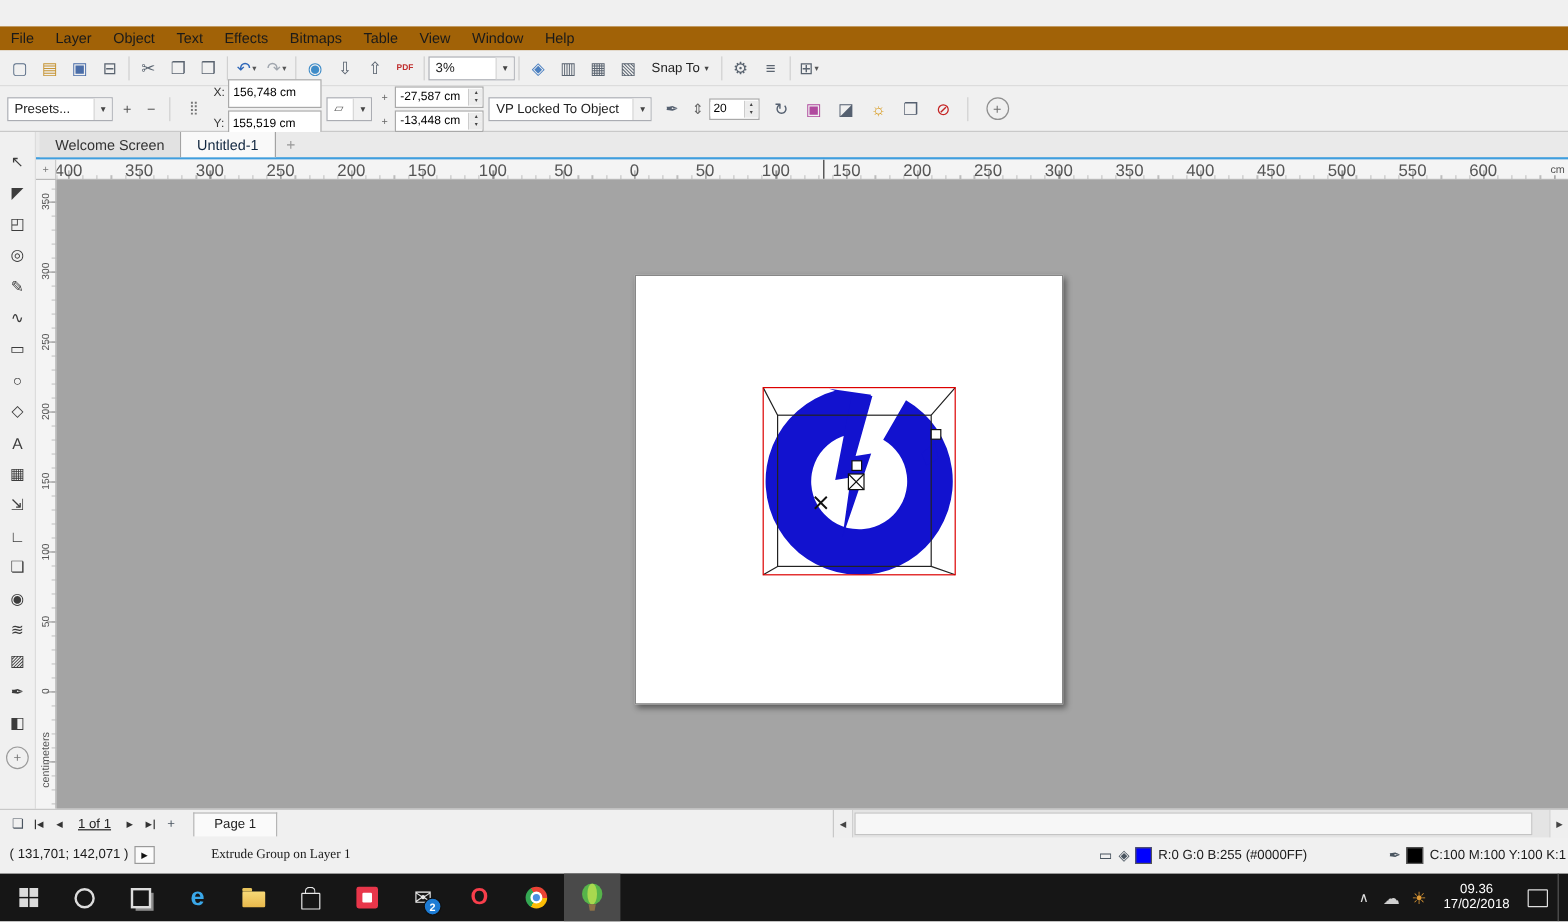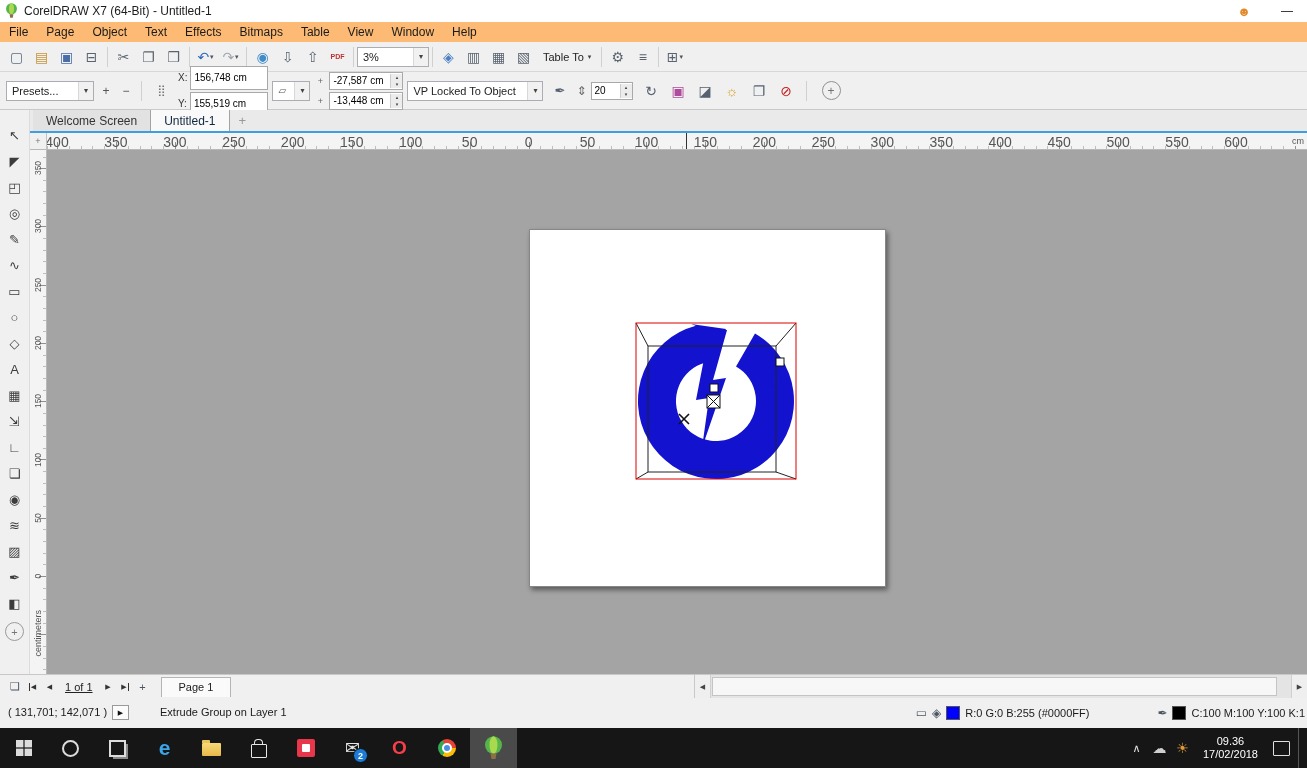--- a/index.html
+++ b/index.html
@@ -7,21 +7,21 @@
   .app{position:relative;width:1307px;height:768px;background:#f0f0f0;overflow:hidden;}
 
   
   .titlebar{position:absolute;left:0;top:0;width:100%;height:22px;background:#fff;display:flex;align-items:center;padding-left:5px;box-sizing:border-box;}
   .appicon{margin-right:6px;}
   .title{font-size:12px;color:#1c1c1c;}
   .tb-acct{margin-left:auto;color:#e2882a;font-size:13px;padding:0 16px;}
   .tb-min{color:#222;font-size:12px;padding:0 14px;}
 
   
-  .menubar{position:absolute;top:22px;left:0;width:100%;height:20px;background:#fdba74;display:flex;align-items:center;font-size:12px;color:#1a1a1a;}
+  .menubar{position:absolute;top:22px;left:0;width:100%;height:20px;background:#a16207;display:flex;align-items:center;font-size:12px;color:#1a1a1a;}
   .menu-item{padding:0 9px;height:100%;display:flex;align-items:center;cursor:default;}
 
   
   .stdbar{position:absolute;top:42px;left:0;width:100%;height:30px;background:#f0f0f0;border-bottom:1px solid #d8d8d8;display:flex;align-items:center;padding-left:4px;box-sizing:border-box;}
   .tbtn{height:23px;min-width:25px;display:flex;align-items:center;justify-content:center;font-size:14px;border-radius:2px;}
   .tbtn .g{line-height:1;}
   .tbtn .dd{font-size:7px;color:#555;margin-left:1px;}
   .dd2{font-size:7px;color:#444;margin-left:4px;}
   .tsep{width:1px;height:20px;background:#d0d0d0;margin:0 3px;flex:0 0 1px;}
   .select{height:20px;background:#fff;border:1px solid #abadb3;display:flex;align-items:center;font-size:11px;color:#222;padding-left:5px;box-sizing:border-box;}
@@ -83,21 +83,21 @@
   .hscroll{margin-left:auto;display:flex;align-items:center;width:612px;height:100%;background:#e9e9e9;border-left:1px solid #c8c8c8;}
   .hs-btn{width:15px;height:100%;display:flex;align-items:center;justify-content:center;font-size:7px;color:#444;background:#efefef;border-right:1px solid #d0d0d0;}
   .hs-btn.right{border-left:1px solid #d0d0d0;border-right:none;}
   .hs-track{flex:1;height:100%;position:relative;background:#e4e4e4;}
   .hs-thumb{position:absolute;left:1px;top:2px;bottom:2px;width:97%;background:#f7f7f7;border:1px solid #c4c4c4;}
 
   
   .statusbar{position:absolute;left:0;bottom:40px;height:30px;width:100%;background:#f0f0f0;font-size:11px;color:#1a1a1a;}
   .st-coords{position:absolute;left:8px;top:8px;}
   .st-flyout{position:absolute;left:112px;top:7px;width:17px;height:15px;background:#fbfbfb;border:1px solid #9a9a9a;display:flex;align-items:center;justify-content:center;font-size:7px;color:#111;box-sizing:border-box;}
-  .st-objinfo{position:absolute;left:160px;top:8px;}
+  .st-objinfo{position:absolute;left:176px;top:8px;font-family:Liberation Serif, serif;}
   .st-right{position:absolute;right:2px;top:0;height:100%;display:flex;align-items:center;gap:5px;white-space:nowrap;}
   .st-ic{font-size:12px;color:#4a5560;}
   .swatch{width:12px;height:12px;border:1px solid #555;flex:0 0 12px;}
   .st-gap{width:58px;}
 
   
   .taskbar{position:absolute;left:0;bottom:0;width:100%;height:40px;background:#161616;display:flex;align-items:stretch;}
   .tb-apps{display:flex;}
   .tbi{width:47px;display:flex;align-items:center;justify-content:center;position:relative;}
   .tbi.active{background:#4a4a4a;}
@@ -116,34 +116,24 @@
   .tray-i{width:23px;text-align:center;}
   .clock{color:#fff;font-size:11px;text-align:center;line-height:13px;padding:0 7px;}
   .ic-action{width:15px;height:13px;border:1.5px solid #e0e0e0;border-radius:1px;margin:0 6px;}
   .show-desktop{width:5px;border-left:1px solid #555;height:100%;}
 </style>
 </head>
 <body>
 
 <div class="app">
 
-  <div class="titlebar">
-    <svg class="appicon" width="13" height="16" viewBox="0 0 19 25">
-      <ellipse cx="9.5" cy="9" rx="8.5" ry="8.8" fill="#56b44a"></ellipse>
-      <ellipse cx="9.5" cy="9" rx="4" ry="8.8" fill="#a8d94f"></ellipse>
-      <path d="M6.5,17.5 L12.5,17.5 L11.5,23 L7.5,23 Z" fill="#8d7146"></path>
-    </svg>
-    <span class="title">CorelDRAW X7 (64-Bit) - Untitled-1</span>
-    <span class="tb-acct">☻</span>
-    <span class="tb-min">—</span>
-  </div>
 
   <div class="menubar" id="menubar">
       <div class="menu-item">File</div>
-      <div class="menu-item">Page</div>
+      <div class="menu-item">Layer</div>
       <div class="menu-item">Object</div>
       <div class="menu-item">Text</div>
       <div class="menu-item">Effects</div>
       <div class="menu-item">Bitmaps</div>
       <div class="menu-item">Table</div>
       <div class="menu-item">View</div>
       <div class="menu-item">Window</div>
       <div class="menu-item">Help</div>
     </div>
 
@@ -204,21 +194,21 @@
       <div class="tbtn">
         <span class="g" style="color: rgb(90, 100, 112);">▥</span>
       </div>
       <div class="tbtn">
         <span class="g" style="color: rgb(90, 100, 112);">▦</span>
       </div>
       <div class="tbtn">
         <span class="g" style="color: rgb(90, 100, 112);">▧</span>
       </div>
       <div class="flatdd">
-        <span>Table To</span>
+        <span>Snap To</span>
         <span class="dd2">▾</span>
       </div>
       <div class="tsep"></div>
       <div class="tbtn">
         <span class="g" style="color: rgb(90, 100, 112);">⚙</span>
       </div>
       <div class="tbtn">
         <span class="g" style="color: rgb(90, 100, 112);">≡</span>
       </div>
       <div class="tsep"></div>

